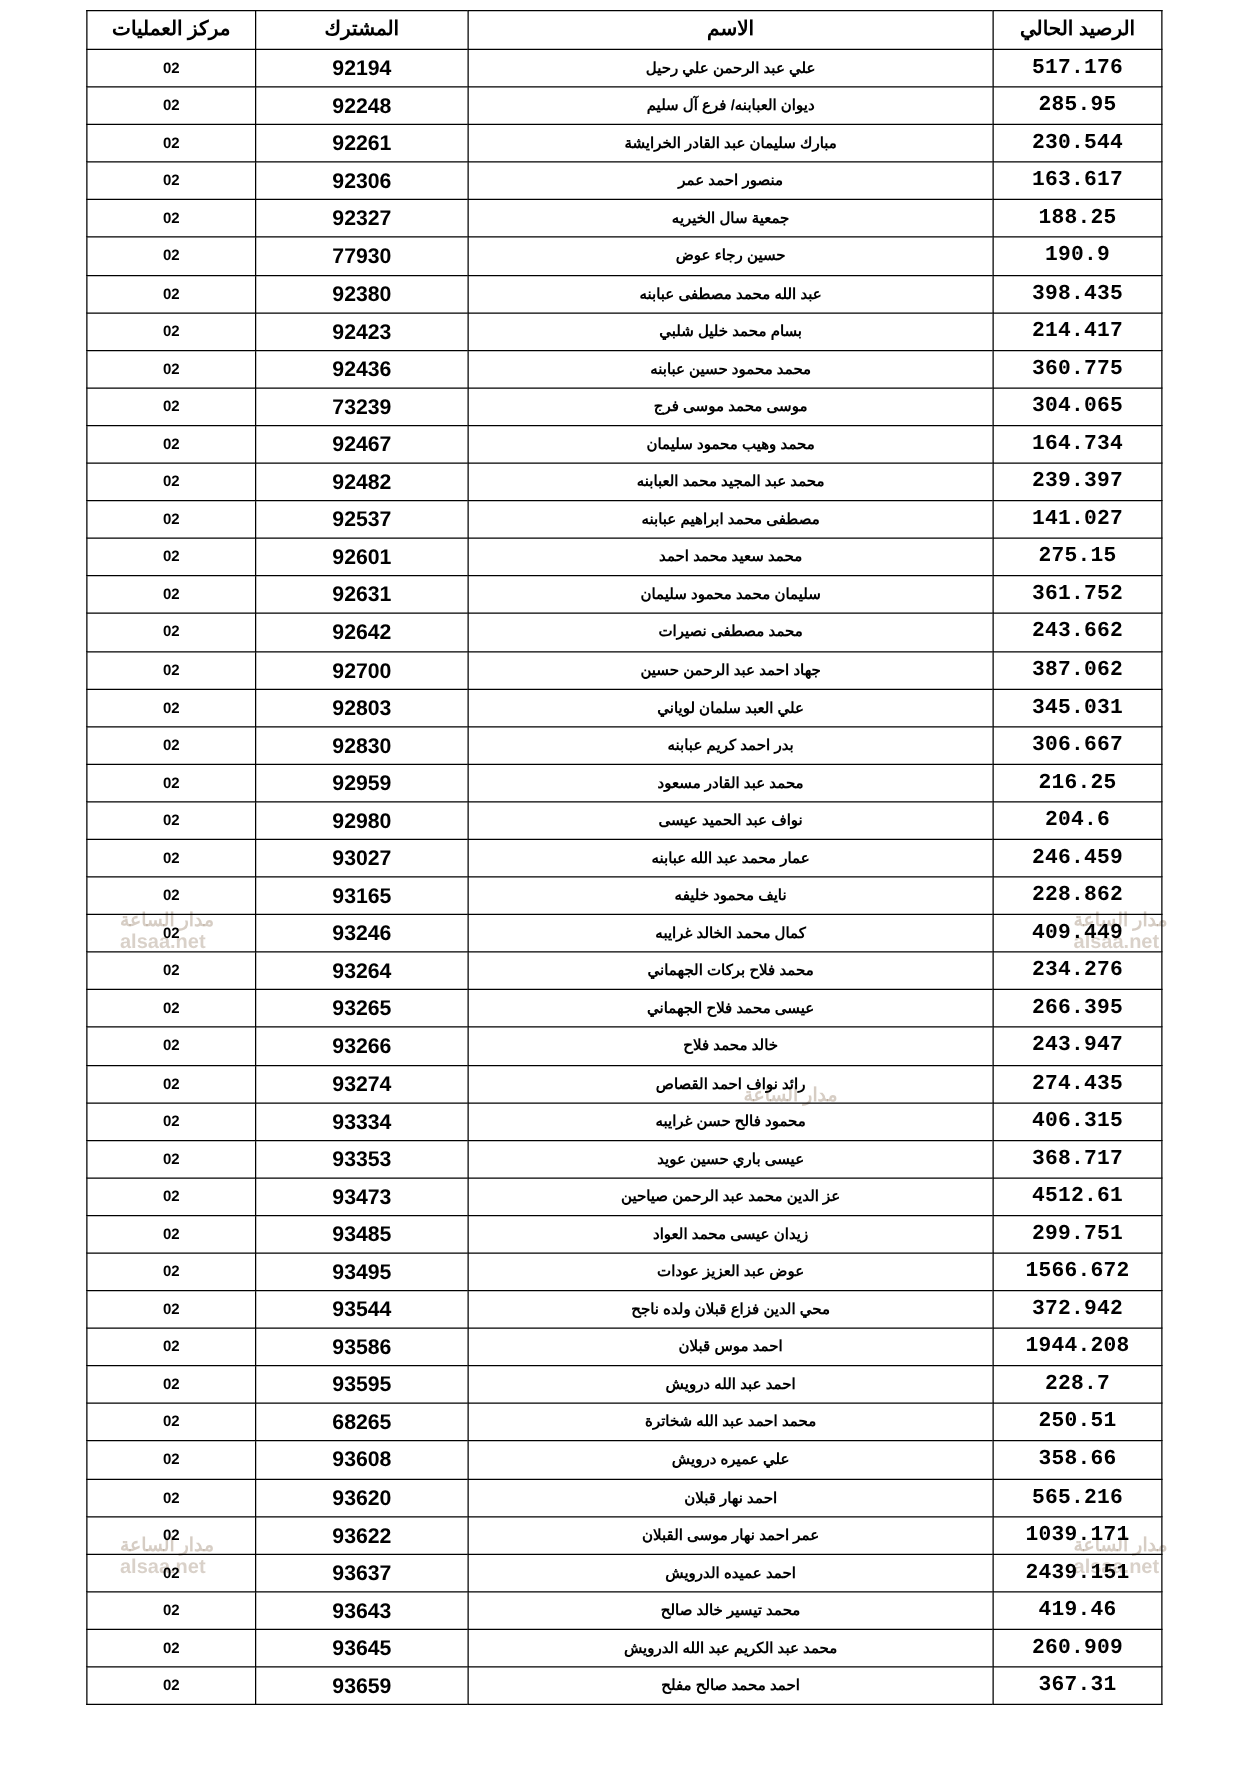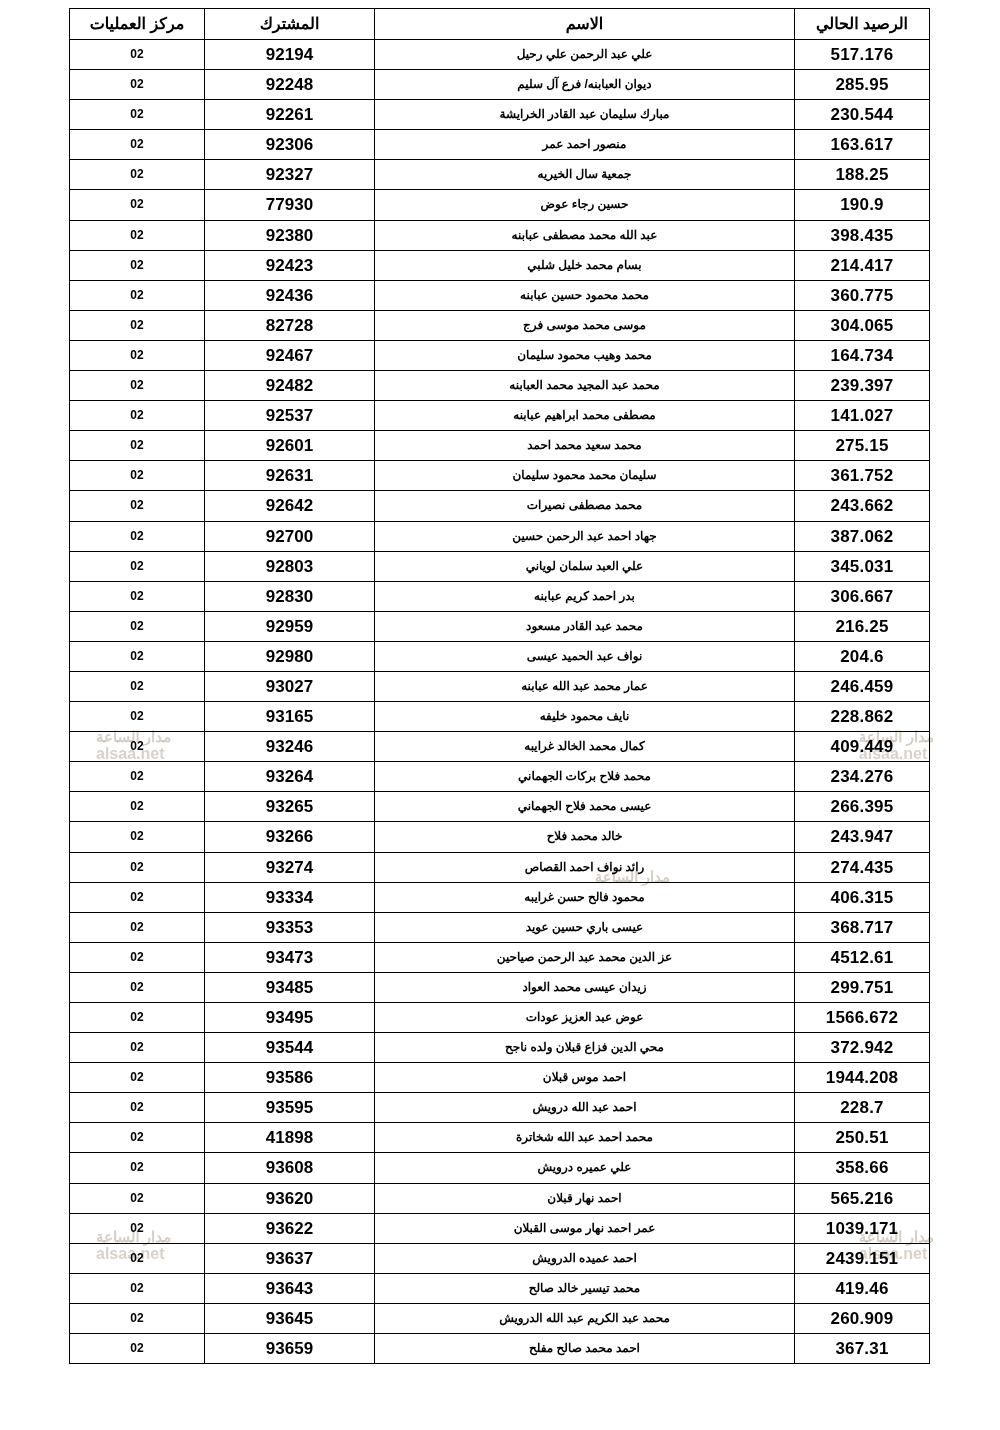--- a/index.html
+++ b/index.html
@@ -48,21 +48,21 @@
     text-align: center;
   }
   
   col.col-balance { width: 135px; }
   col.col-name    { width: 420px; }
   col.col-sub     { width: 170px; }
   col.col-center  { width: 135px; }
 
   td.c-balance {
     font-size: 17px;
-    font-family: Liberation Sans, sans-serif;
+    font-family: Liberation Mono, monospace;
     letter-spacing: 0.2px;
   }
   td.c-name {
     font-size: 12px;
     direction: rtl;
   }
   td.c-sub {
     font-size: 17px;
   }
   td.c-center {
@@ -186,21 +186,21 @@
         </tr>
         <tr>
           <td class="c-balance">360.775</td>
           <td class="c-name">محمد محمود حسين عبابنه</td>
           <td class="c-sub">92436</td>
           <td class="c-center">02</td>
         </tr>
         <tr>
           <td class="c-balance">304.065</td>
           <td class="c-name">موسى محمد موسى فرج</td>
-          <td class="c-sub">82728</td>
+          <td class="c-sub">73239</td>
           <td class="c-center">02</td>
         </tr>
         <tr>
           <td class="c-balance">164.734</td>
           <td class="c-name">محمد وهيب محمود سليمان</td>
           <td class="c-sub">92467</td>
           <td class="c-center">02</td>
         </tr>
         <tr>
           <td class="c-balance">239.397</td>
@@ -348,21 +348,21 @@
         </tr>
         <tr>
           <td class="c-balance">228.7</td>
           <td class="c-name">احمد عبد الله درويش</td>
           <td class="c-sub">93595</td>
           <td class="c-center">02</td>
         </tr>
         <tr>
           <td class="c-balance">250.51</td>
           <td class="c-name">محمد احمد عبد الله شخاترة</td>
-          <td class="c-sub">41898</td>
+          <td class="c-sub">68265</td>
           <td class="c-center">02</td>
         </tr>
         <tr>
           <td class="c-balance">358.66</td>
           <td class="c-name">علي عميره درويش</td>
           <td class="c-sub">93608</td>
           <td class="c-center">02</td>
         </tr>
         <tr>
           <td class="c-balance">565.216</td>

